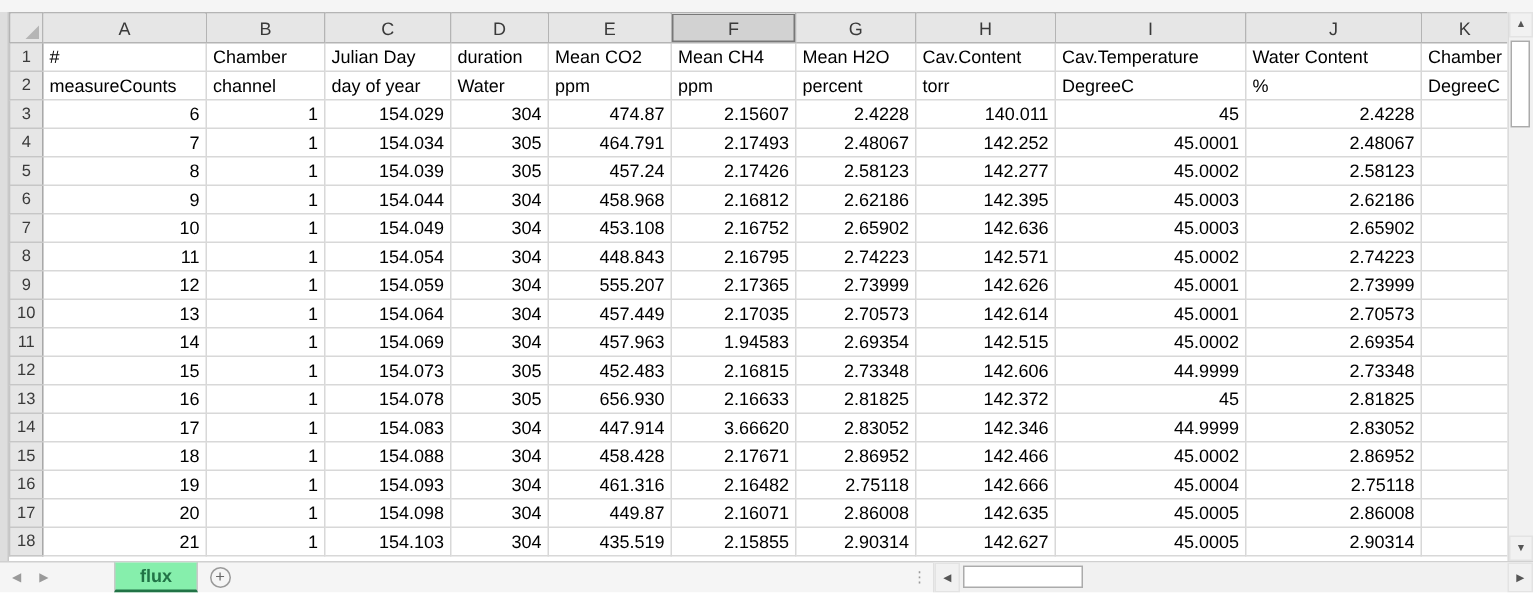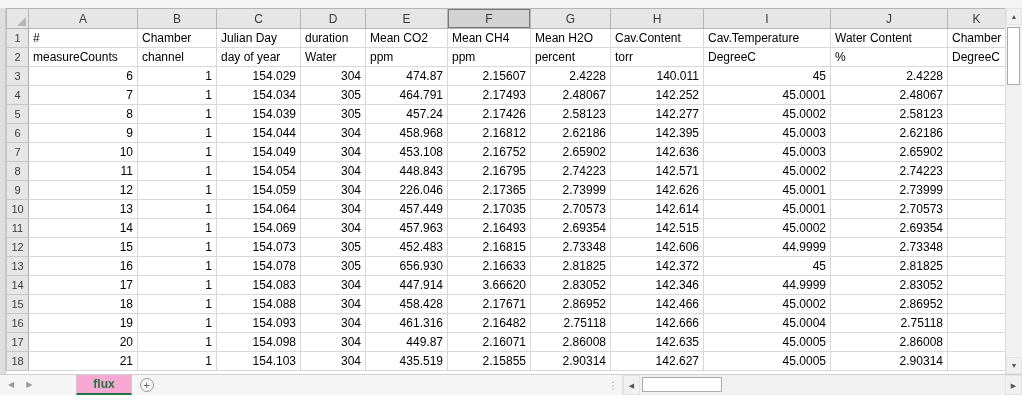--- a/index.html
+++ b/index.html
@@ -46,21 +46,21 @@
   .vscroll .sbtn { height: 17px; width: 100%; }
   .glyph { font-size: 7px; line-height: 1; }
   .vtrack { flex: 1; position: relative; }
   .vthumb { position: absolute; top: 2px; left: 1px; width: 13px; height: 58px; background: #ffffff; border: 1px solid #ababab; }
 
   
   .bottom-bar { height: 21px; display: flex; align-items: stretch; background: #f5f5f5; border-top: 1px solid #d0d0d0; flex: 0 0 auto; }
   .tabnav { display: flex; align-items: center; padding: 0 8px; gap: 12px; color: #9a9a9a; }
   .navbtn { font-size: 8px; line-height: 1; cursor: default; }
   .sheet-tab {
-    background: #f9a8d4; border-left: 1px solid #c9c9c9; border-right: 1px solid #c9c9c9;
+    background: #86efac; border-left: 1px solid #c9c9c9; border-right: 1px solid #c9c9c9;
     border-bottom: 2px solid #217346; display: flex; align-items: center; padding: 0 16px; margin-left: 36px;
   }
   .tab-label { color: #217346; font-weight: 700; font-size: 12px; }
   .add-btn { width: 30px; display: flex; align-items: center; justify-content: center; }
   .add-glyph {
     width: 14px; height: 14px; border: 1px solid #9a9a9a; border-radius: 50%;
     color: #666; font-size: 11px; line-height: 12px; text-align: center; display: block;
   }
   .spacer { flex: 1; }
   .splitter { display: flex; align-items: center; color: #9a9a9a; font-size: 10px; padding: 0 4px; }
@@ -225,21 +225,21 @@
               <td class="right">45.0002</td>
               <td class="right">2.74223</td>
               <td class="right"></td>
             </tr>
             <tr>
               <th>9</th>
               <td class="right">12</td>
               <td class="right">1</td>
               <td class="right">154.059</td>
               <td class="right">304</td>
-              <td class="right">226.046</td>
+              <td class="right">555.207</td>
               <td class="right">2.17365</td>
               <td class="right">2.73999</td>
               <td class="right">142.626</td>
               <td class="right">45.0001</td>
               <td class="right">2.73999</td>
               <td class="right"></td>
             </tr>
             <tr>
               <th>10</th>
               <td class="right">13</td>
@@ -254,21 +254,21 @@
               <td class="right">2.70573</td>
               <td class="right"></td>
             </tr>
             <tr>
               <th>11</th>
               <td class="right">14</td>
               <td class="right">1</td>
               <td class="right">154.069</td>
               <td class="right">304</td>
               <td class="right">457.963</td>
-              <td class="right">2.16493</td>
+              <td class="right">1.94583</td>
               <td class="right">2.69354</td>
               <td class="right">142.515</td>
               <td class="right">45.0002</td>
               <td class="right">2.69354</td>
               <td class="right"></td>
             </tr>
             <tr>
               <th>12</th>
               <td class="right">15</td>
               <td class="right">1</td>

